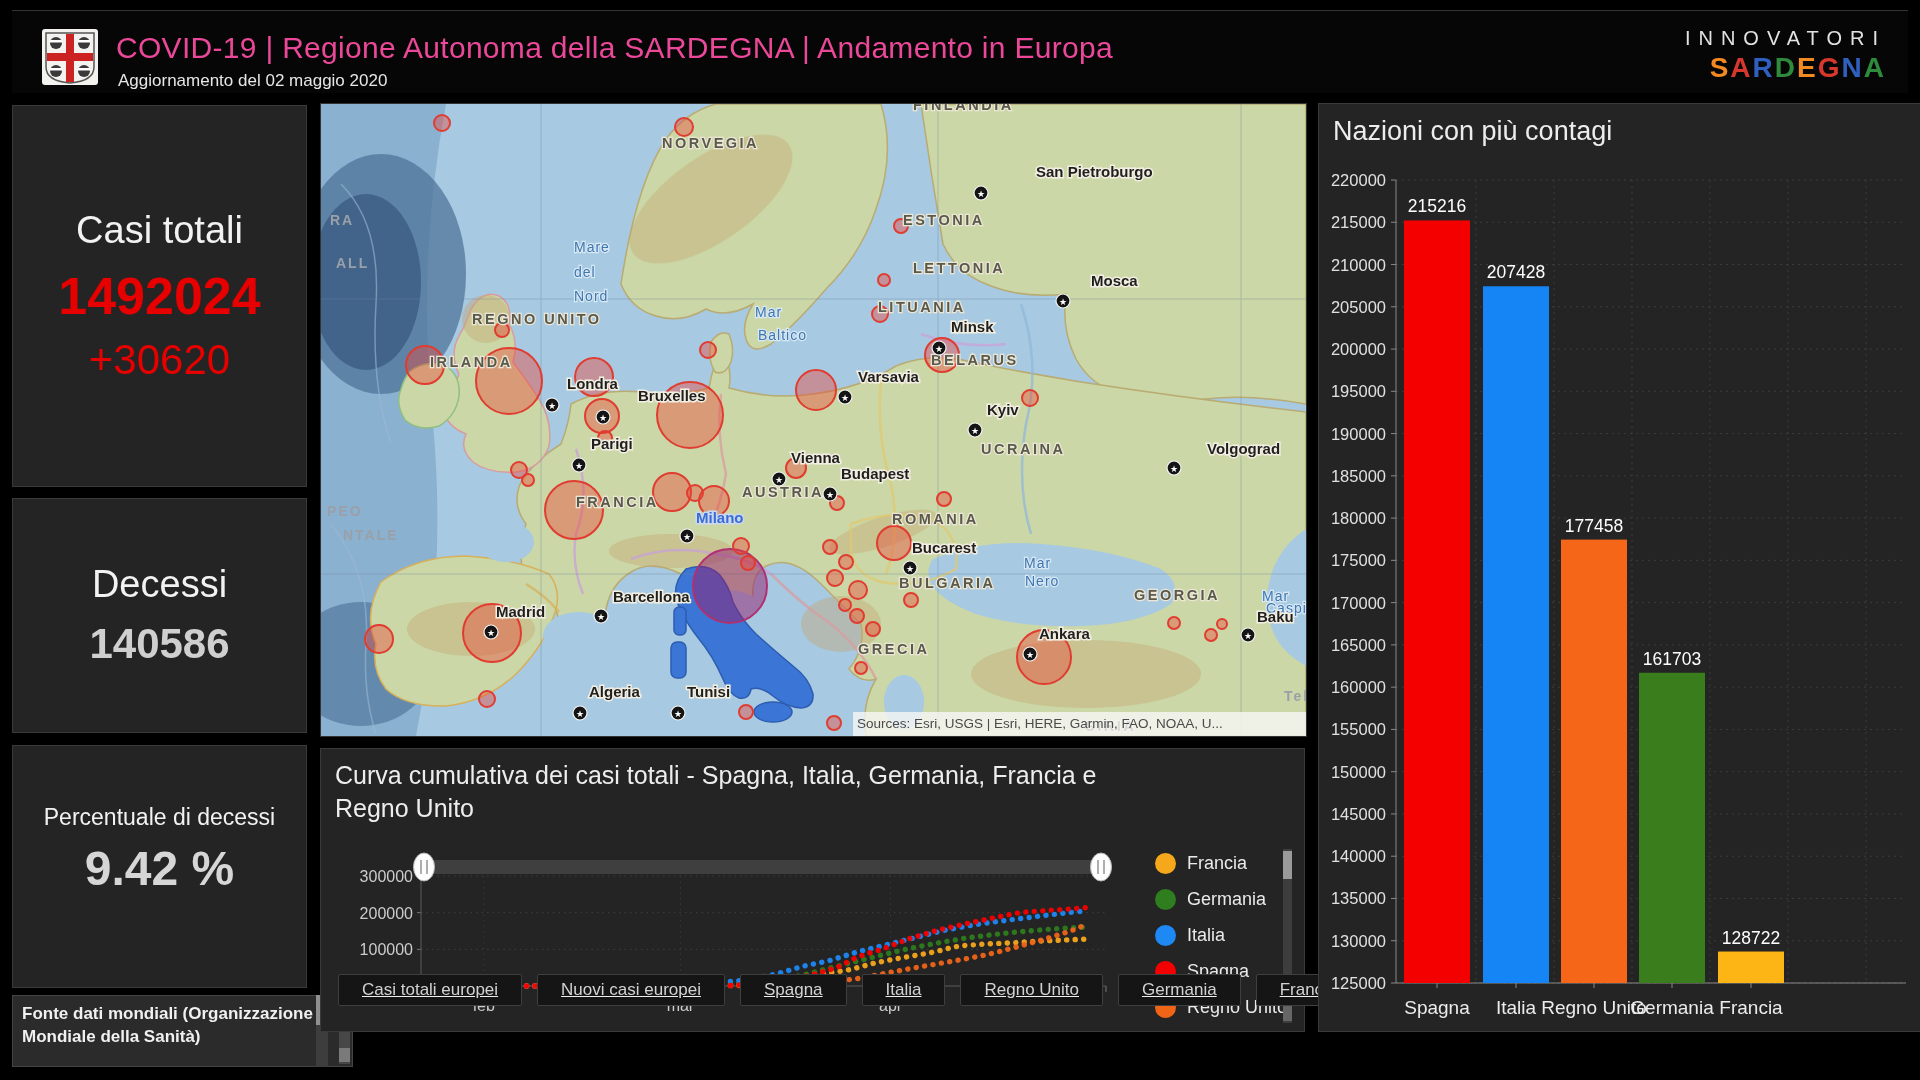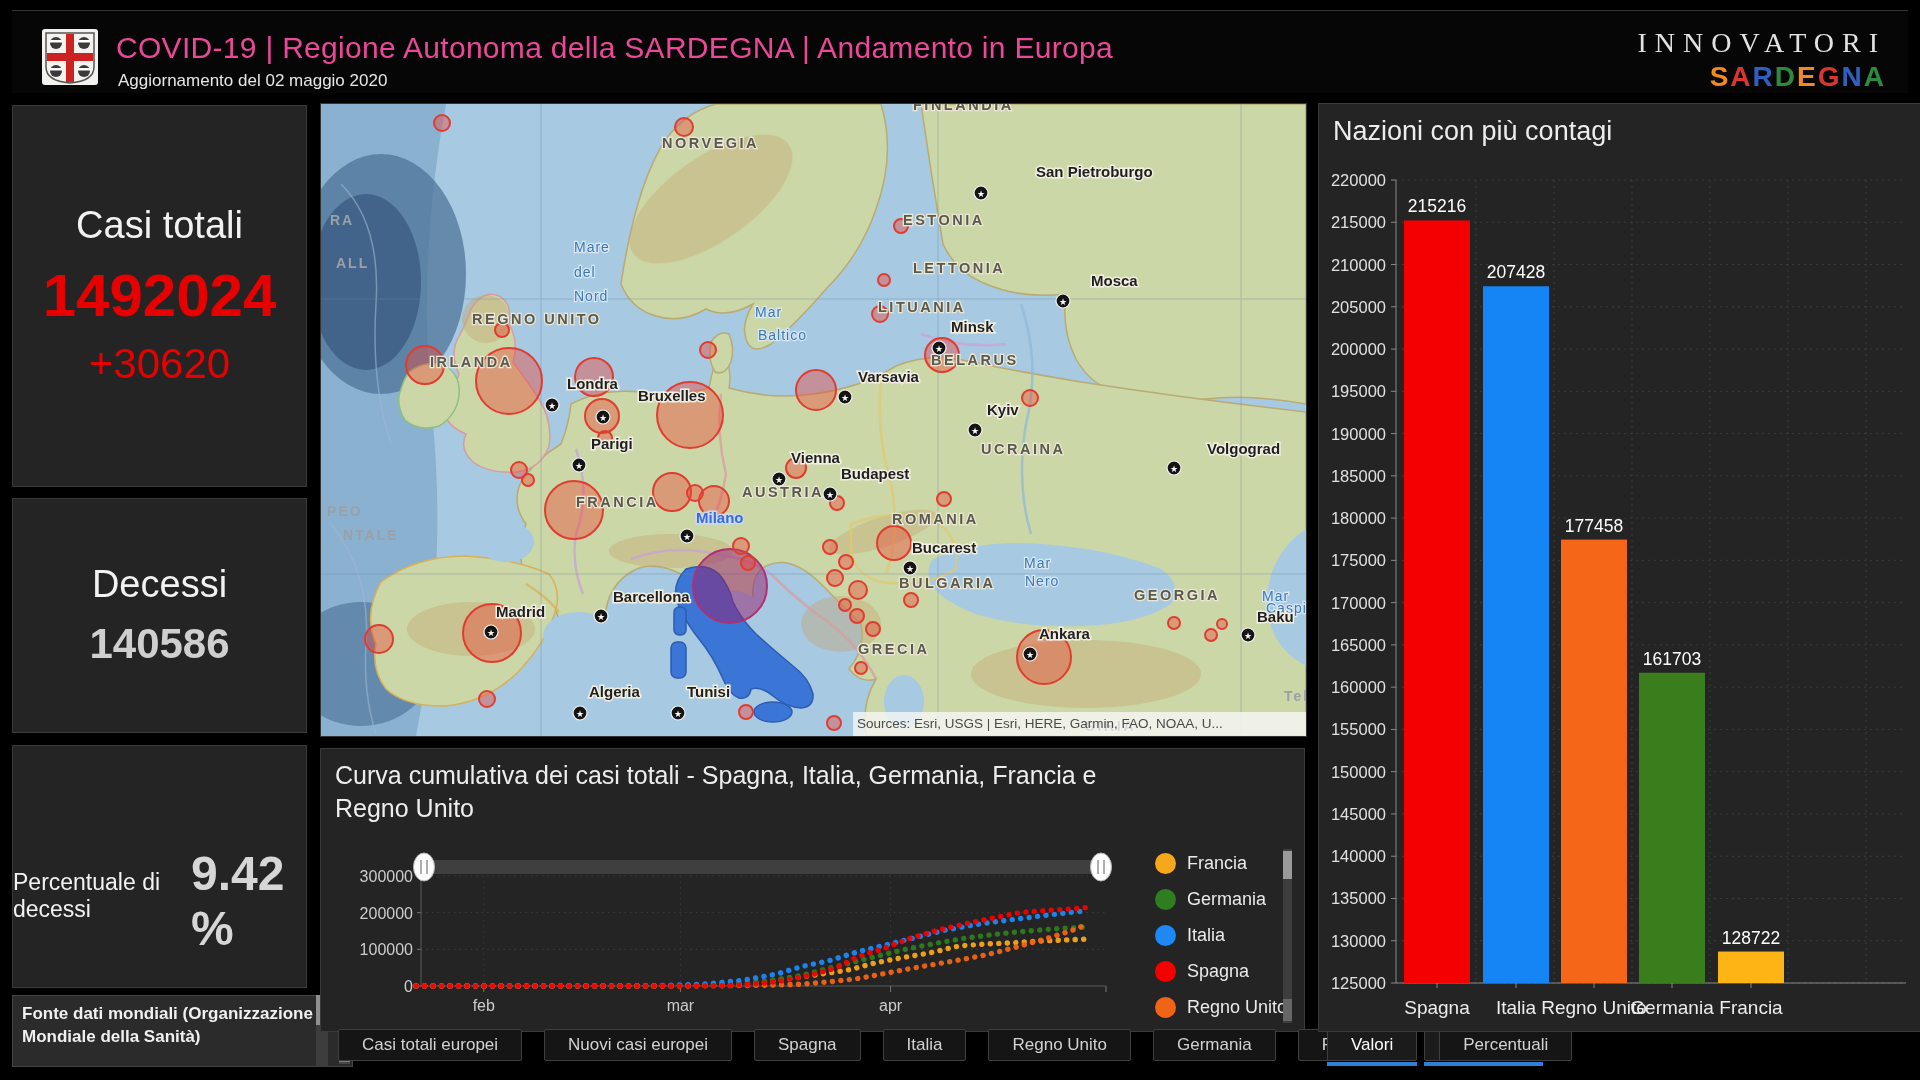--- a/index.html
+++ b/index.html
@@ -6,29 +6,29 @@
   body{width:1920px;height:1080px;position:relative;overflow:hidden;
        font-family:"Liberation Sans",sans-serif;color:#eee;}
   .abs{position:absolute;}
   .panel{position:absolute;background:#242424;border:1px solid #3a3a3a;box-sizing:border-box;}
   
   #hdr{left:12px;top:10px;width:1896px;height:82px;background:#060606;border-top:1px solid #333;}
   #crest{left:30px;top:18px;width:56px;height:56px;}
   #hdr-title{left:104px;top:20px;font-size:30px;font-weight:500;color:#ec4899;letter-spacing:.3px;white-space:nowrap;}
   #hdr-sub{left:106px;top:60px;font-size:17px;color:#e6e6e6;}
   #brand{right:22px;top:16px;text-align:right;}
-  #brand-top{font-size:28px;letter-spacing:8px;color:#e2e2e2;font-family:Liberation Serif, serif;}
+  #brand-top{font-size:20px;letter-spacing:8px;color:#e2e2e2;}
   #brand-bottom{font-size:28px;font-weight:bold;letter-spacing:2px;margin-top:2px;}
   
   #p-cases{left:12px;top:105px;width:295px;height:382px;display:flex;flex-direction:column;justify-content:center;align-items:center;}
   #p-deaths{left:12px;top:498px;width:295px;height:235px;display:flex;flex-direction:column;justify-content:center;align-items:center;}
-  #p-rate{left:12px;top:745px;width:295px;height:243px;display:flex;align-items:center;padding-top:58px;}
+  #p-rate{left:12px;top:745px;width:295px;height:243px;display:flex;flex-direction:column;align-items:center;padding-top:58px;}
   .stat-label{font-size:38px;color:#f2f2f2;}
   .stat-label-sm{font-size:23px;color:#f2f2f2;}
-  .stat-red{font-size:60px;font-weight:bold;color:#e60000;margin-top:14px;}
+  .stat-red{font-size:52px;font-weight:bold;color:#e60000;margin-top:14px;}
   .stat-red2{font-size:42px;color:#e60000;margin-top:10px;}
   .stat-gray{font-size:42px;font-weight:bold;color:#cfcfcf;margin-top:14px;}
   .stat-gray2{font-size:48px;font-weight:bold;color:#d6d6d6;margin-top:10px;}
   #p-source{left:12px;top:995px;width:341px;height:72px;background:#2b2b2b;border:1px solid #444;
             font-size:17px;font-weight:bold;line-height:23px;color:#f0f0f0;padding:6px 22px 6px 9px;box-sizing:border-box;}
   #src-scroll{right:2px;top:2px;width:11px;height:66px;background:#474747;}
   #src-thumb{position:absolute;left:0;top:3px;width:11px;height:24px;background:#9b9b9b;}
   #src-btn{position:absolute;left:0;bottom:2px;width:11px;height:14px;background:#7a7a7a;}
   #side-scroll{left:316px;top:995px;width:12px;height:72px;background:#3d3d3d;}
   #side-thumb{position:absolute;left:0;top:0;width:12px;height:30px;background:#8f8f8f;}
@@ -40,21 +40,21 @@
   #line-panel{left:320px;top:748px;width:985px;height:284px;}
   #line-title{left:14px;top:10px;width:770px;font-size:25px;line-height:33px;color:#ededed;}
   #legend{left:834px;top:96px;width:125px;}
   .leg-item{display:flex;align-items:center;height:36px;}
   .leg-dot{width:21px;height:21px;border-radius:50%;margin-right:11px;flex:0 0 auto;}
   .leg-txt{font-size:18px;color:#eaeaea;white-space:nowrap;}
   #leg-scroll{left:962px;top:100px;width:9px;height:174px;background:#3d3d3d;}
   #leg-thumb{position:absolute;left:0;top:2px;width:9px;height:28px;background:#9a9a9a;}
   #leg-btn{position:absolute;left:0;bottom:2px;width:9px;height:22px;background:#666;}
   
-  .tabbar{position:absolute;top:1029px;display:flex;gap:22px;}
+  .tabbar{position:absolute;top:974px;display:flex;gap:15px;text-decoration:underline;}
   #tabs-center{left:338px;}
   #tabs-right{left:1327px;}
   .tab{background:#151515;border:1px solid #3f3f3f;border-radius:2px;color:#d2d2d2;
        font-size:17px;padding:0 23px;height:30px;line-height:30px;white-space:nowrap;cursor:pointer;}
   .tabwrap{display:flex;flex-direction:column;}
   .tab-underline{height:4px;margin-top:1px;background:transparent;}
   .tabwrap.active .tab{color:#fff;background:#1b1b1b;}
   .tabwrap.active .tab-underline{background:#2e7fd9;}
   
   #bar-panel{left:1318px;top:103px;width:640px;height:929px;}

